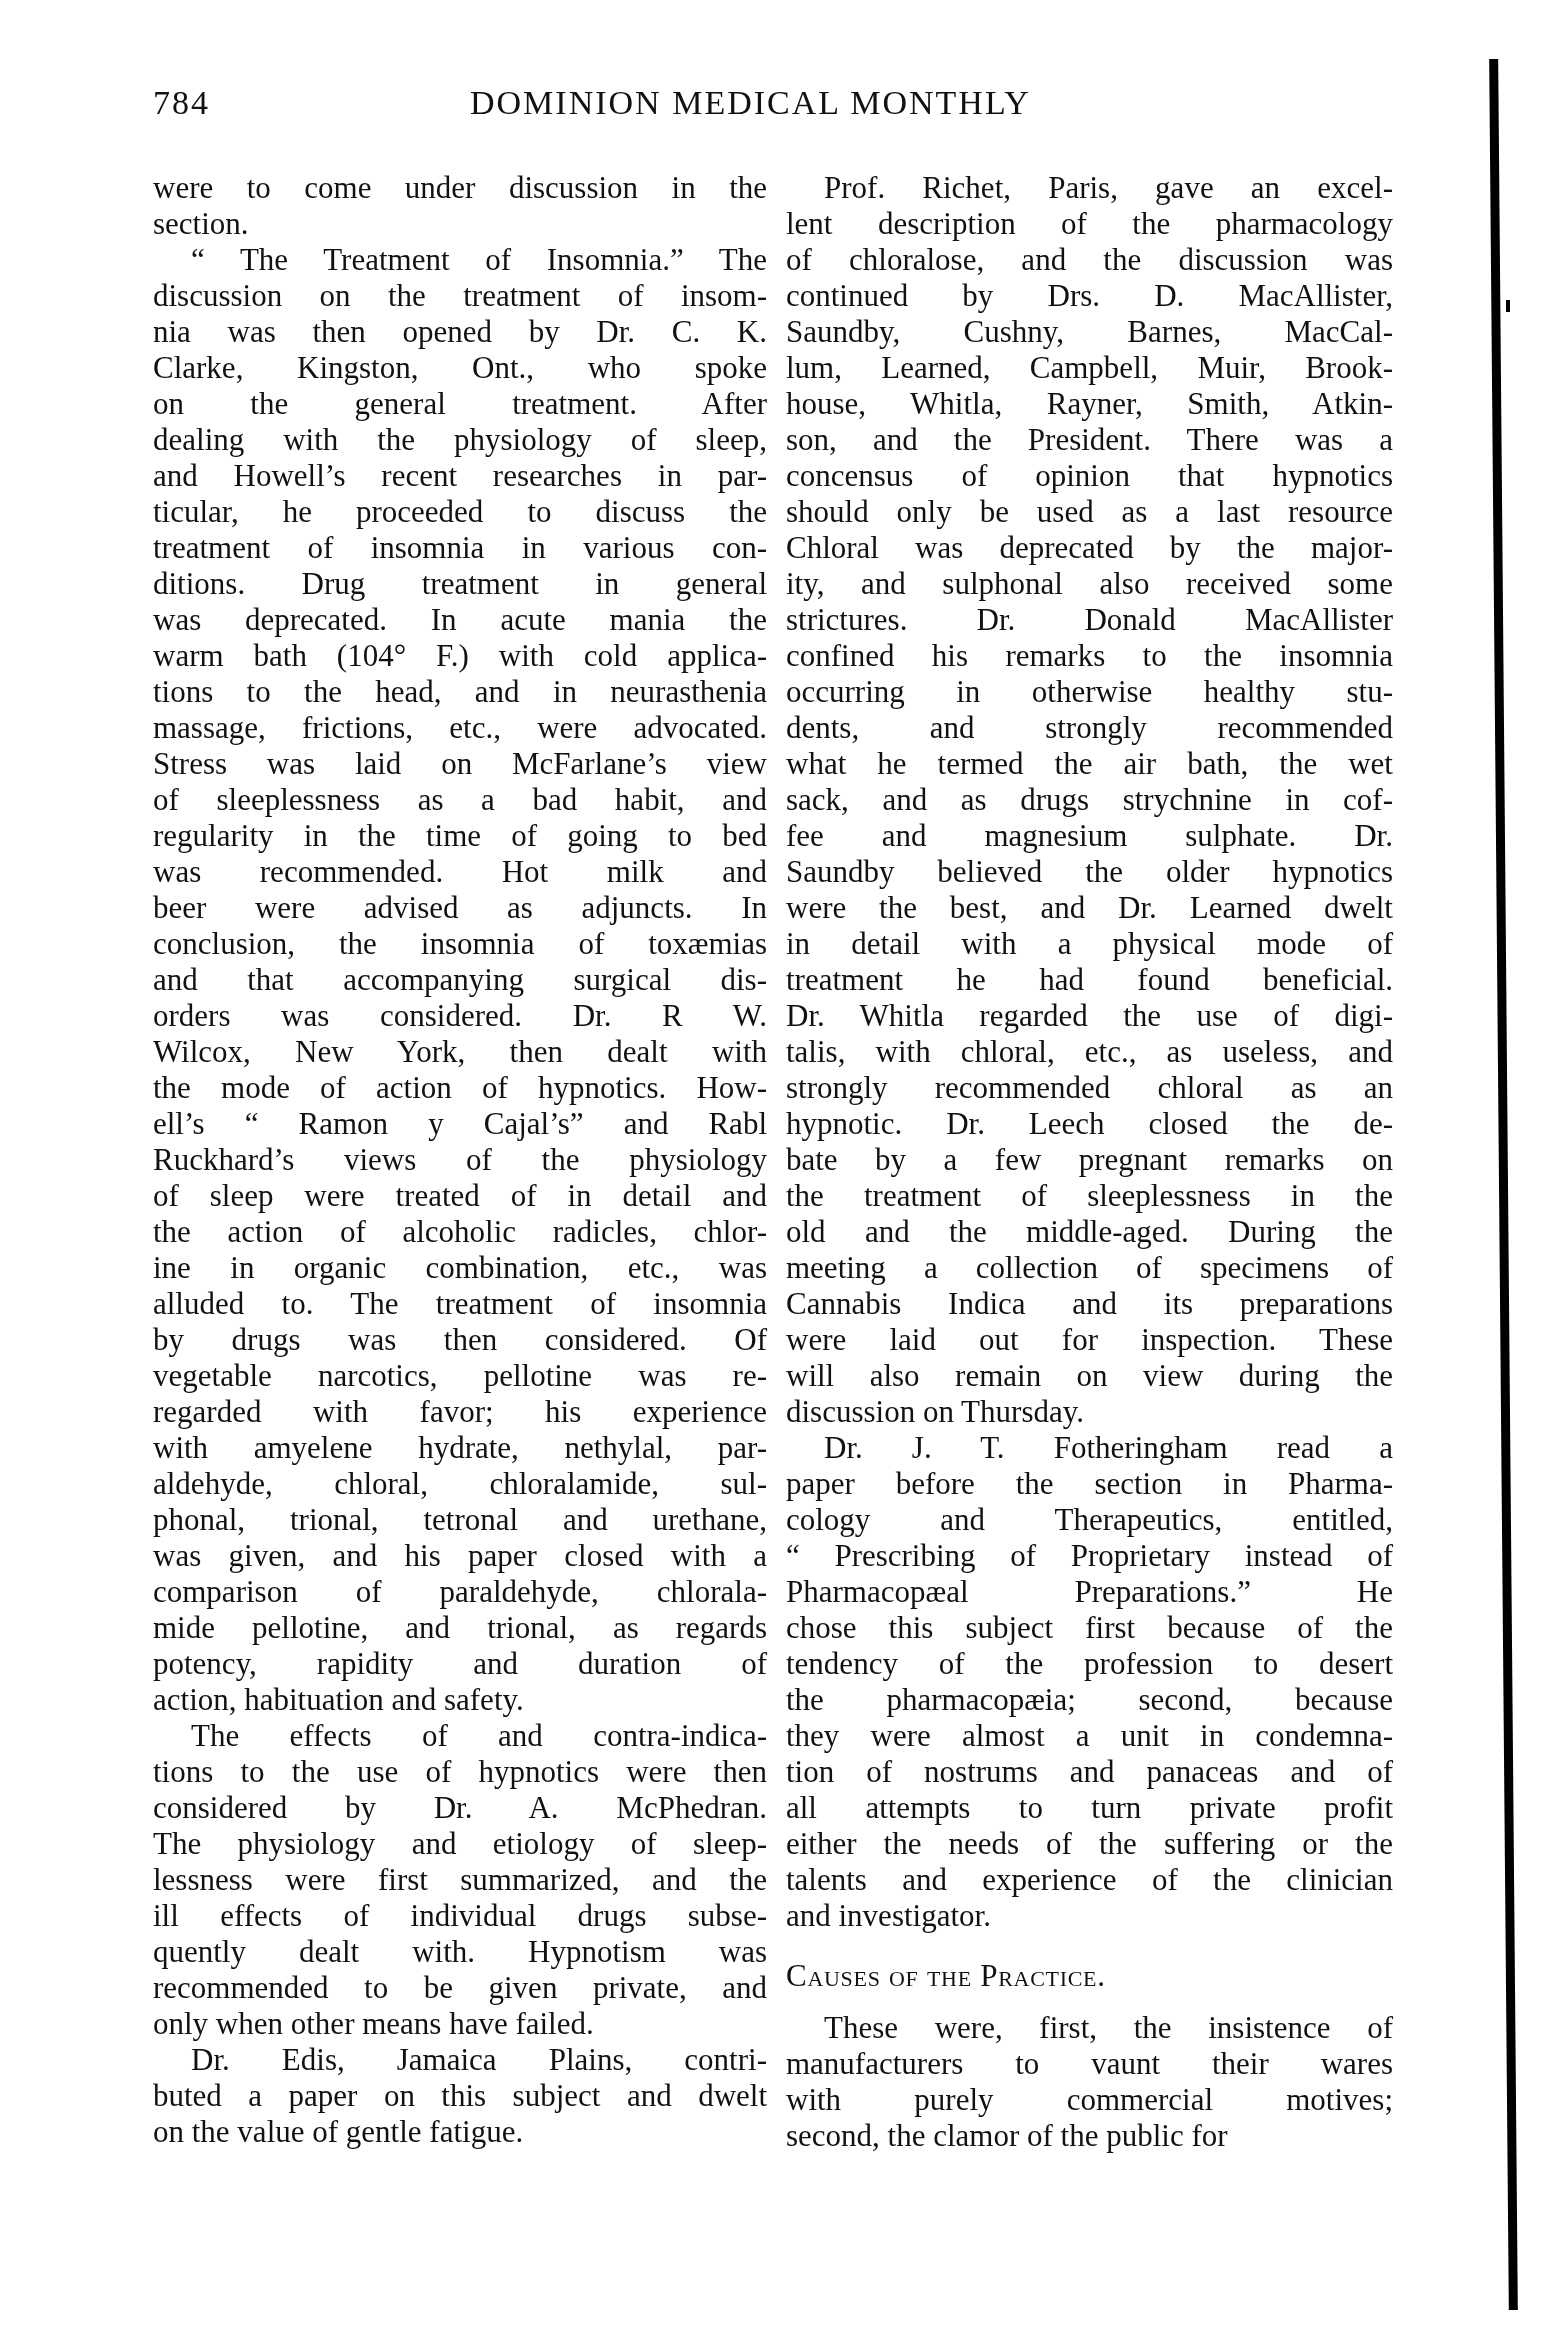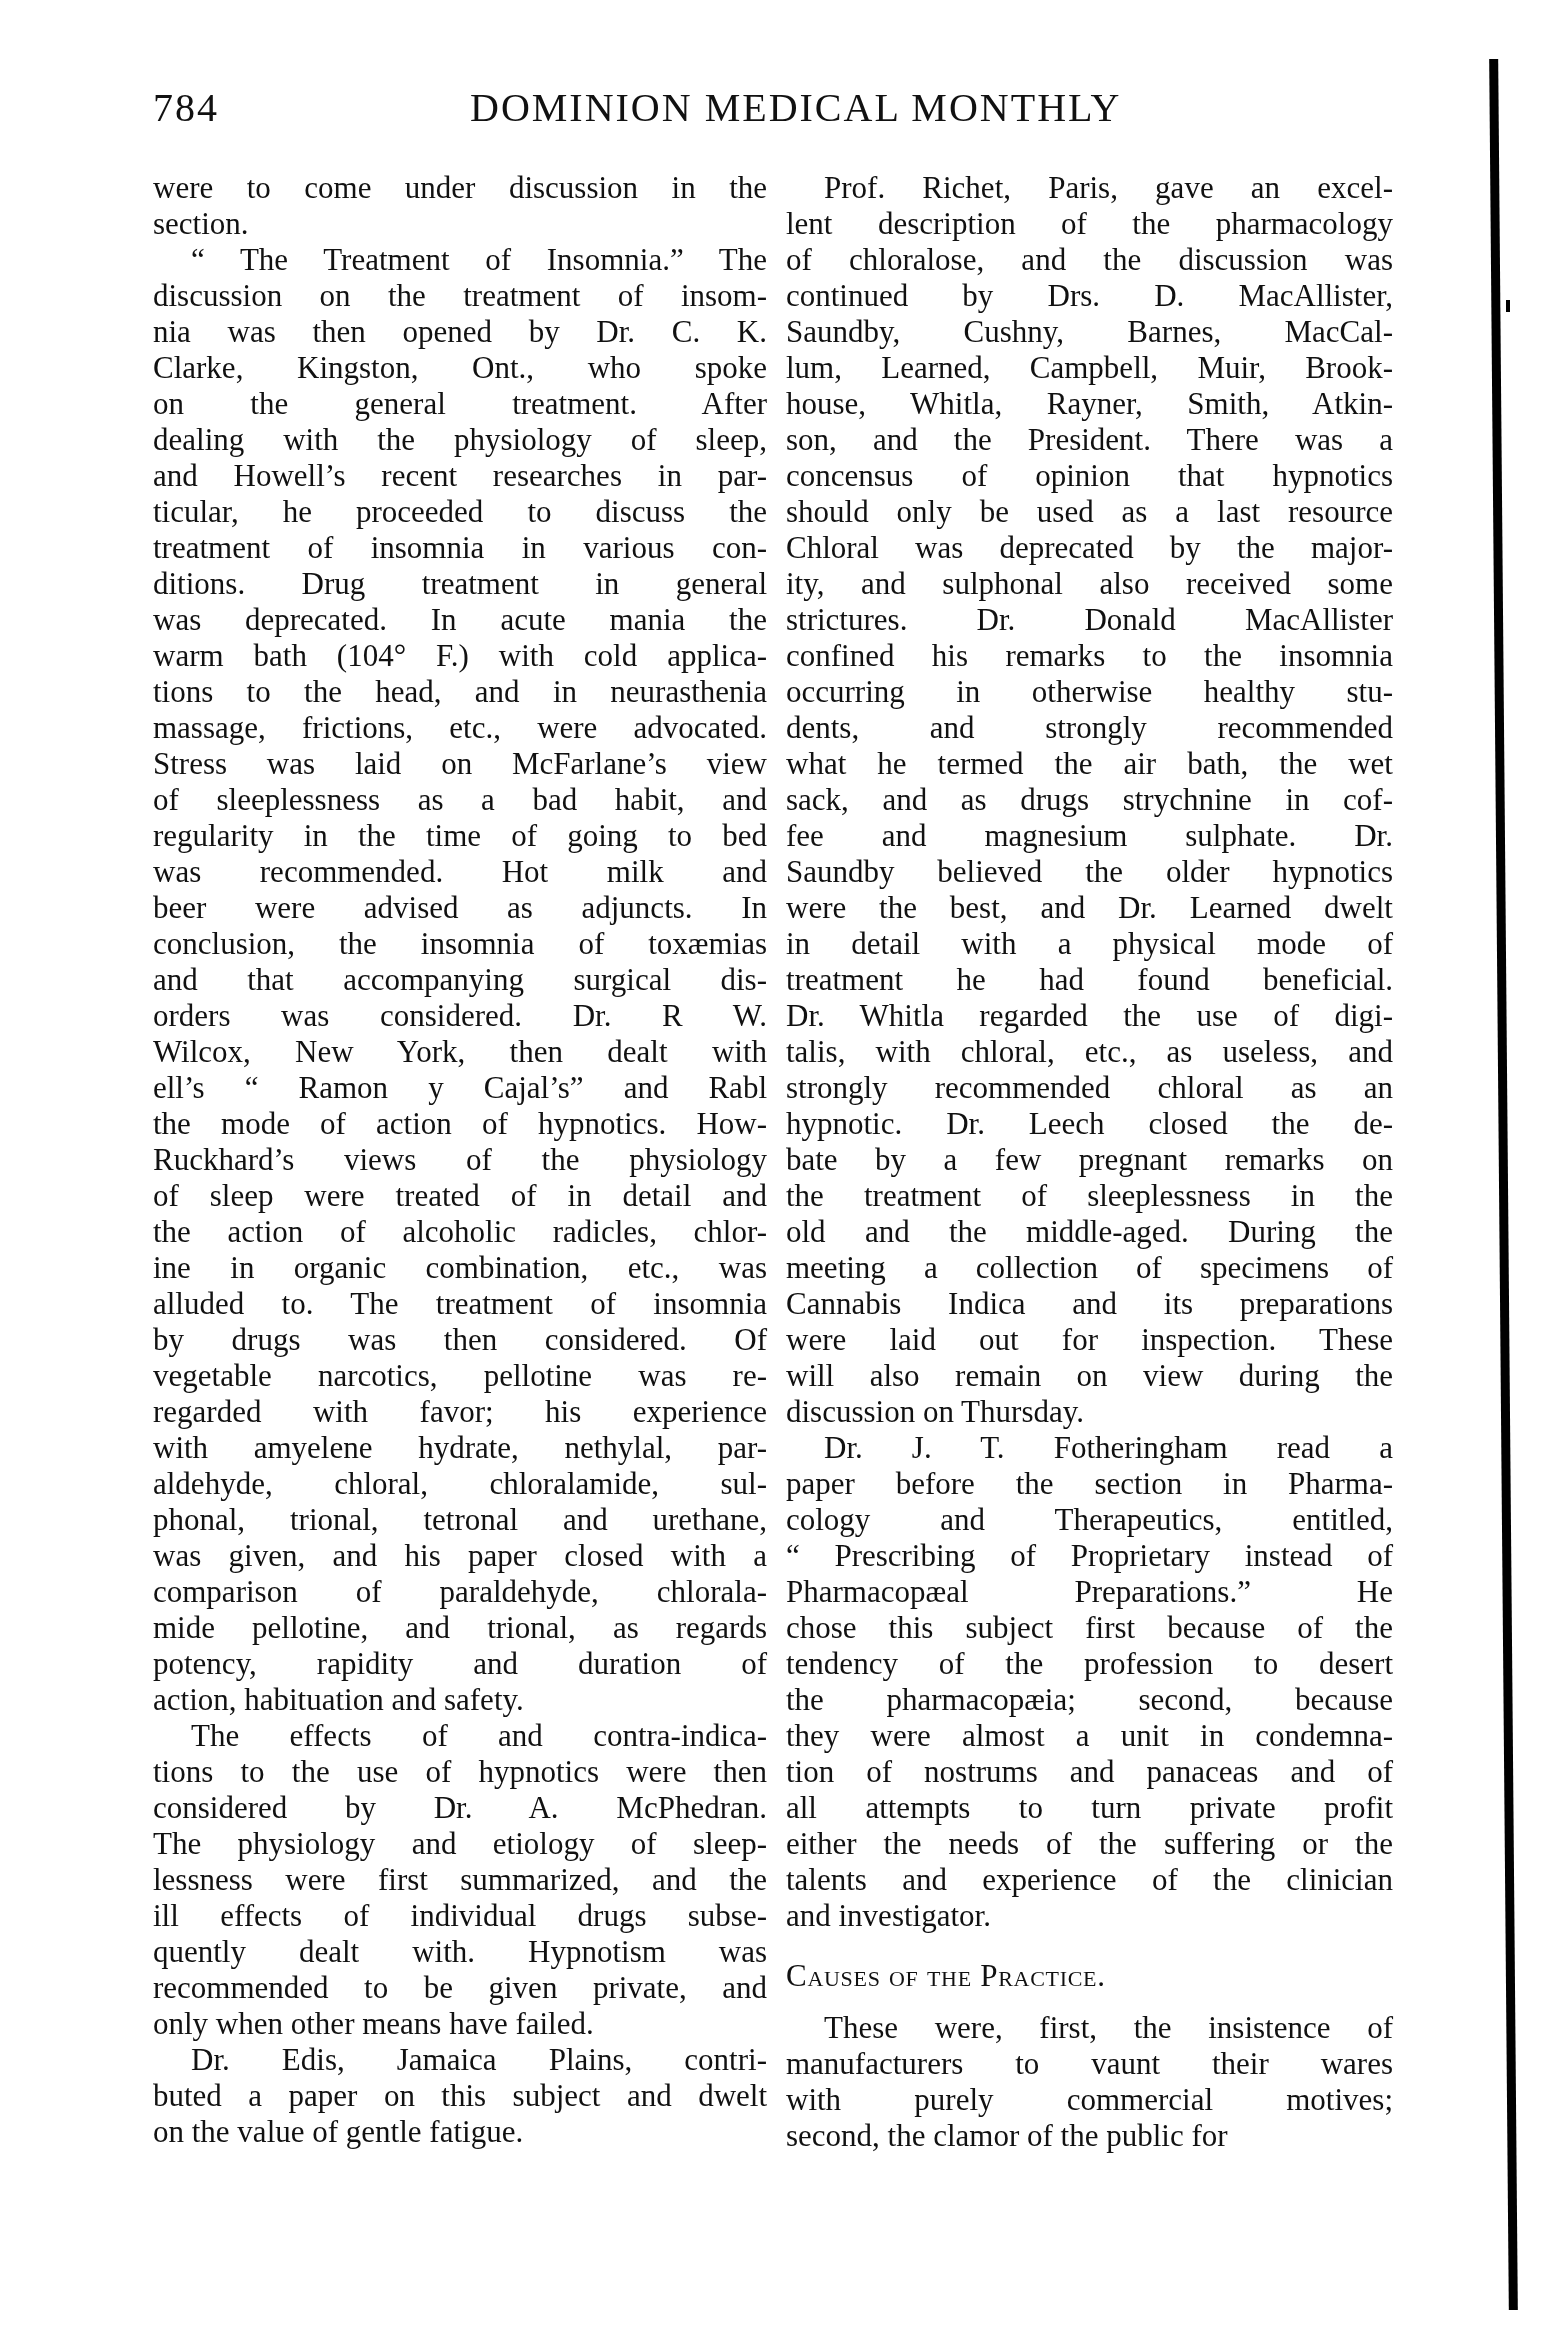--- a/index.html
+++ b/index.html
@@ -2,21 +2,21 @@
 <html style="font-size:10.6px"><head>
 <meta charset="utf-8">
 <style>
   html, body { margin: 0; padding: 0; background: #ffffff; }
   body {
     width: 1561px; height: 2330px; position: relative; overflow: hidden;
     font-family: "Liberation Serif", "DejaVu Serif", serif; color: #111;
   }
   .running-head {
     position: absolute; top: 84px; left: 153px; width: 1175px; height: 40px;
-    font-size: 40px; letter-spacing: 2px;
+    font-size: 34px; letter-spacing: 2px;
   }
   .page-number { position: absolute; left: 0; top: 0; }
   .journal-title { position: absolute; left: 317px; top: 0; white-space: nowrap; }
   .column {
     position: absolute; top: 170px; width: 614px;
     font-size: 31px; line-height: 36px; text-align: justify;
     hyphens: manual;
   }
   .col-left { left: 153px; }
   .col-right { left: 786px; width: 607px; }
@@ -66,22 +66,22 @@
       <span class="line">massage, frictions, etc., were advocated.</span>
       <span class="line">Stress was laid on McFarlane’s view</span>
       <span class="line">of sleeplessness as a bad habit, and</span>
       <span class="line">regularity in the time of going to bed</span>
       <span class="line">was recommended. Hot milk and</span>
       <span class="line">beer were advised as adjuncts. In</span>
       <span class="line">conclusion, the insomnia of toxæmias</span>
       <span class="line">and that accompanying surgical dis-</span>
       <span class="line">orders was considered. Dr. R W.</span>
       <span class="line">Wilcox, New York, then dealt with</span>
+      <span class="line">the mode of action of hypnotics. How-</span>
       <span class="line">ell’s “ Ramon y Cajal’s” and Rabl</span>
-      <span class="line">the mode of action of hypnotics. How-</span>
       <span class="line">Ruckhard’s views of the physiology</span>
       <span class="line">of sleep were treated of in detail and</span>
       <span class="line">the action of alcoholic radicles, chlor-</span>
       <span class="line">ine in organic combination, etc., was</span>
       <span class="line">alluded to. The treatment of insomnia</span>
       <span class="line">by drugs was then considered. Of</span>
       <span class="line">vegetable narcotics, pellotine was re-</span>
       <span class="line">regarded with favor; his experience</span>
       <span class="line">with amyelene hydrate, nethylal, par-</span>
       <span class="line">aldehyde, chloral, chloralamide, sul-</span>

